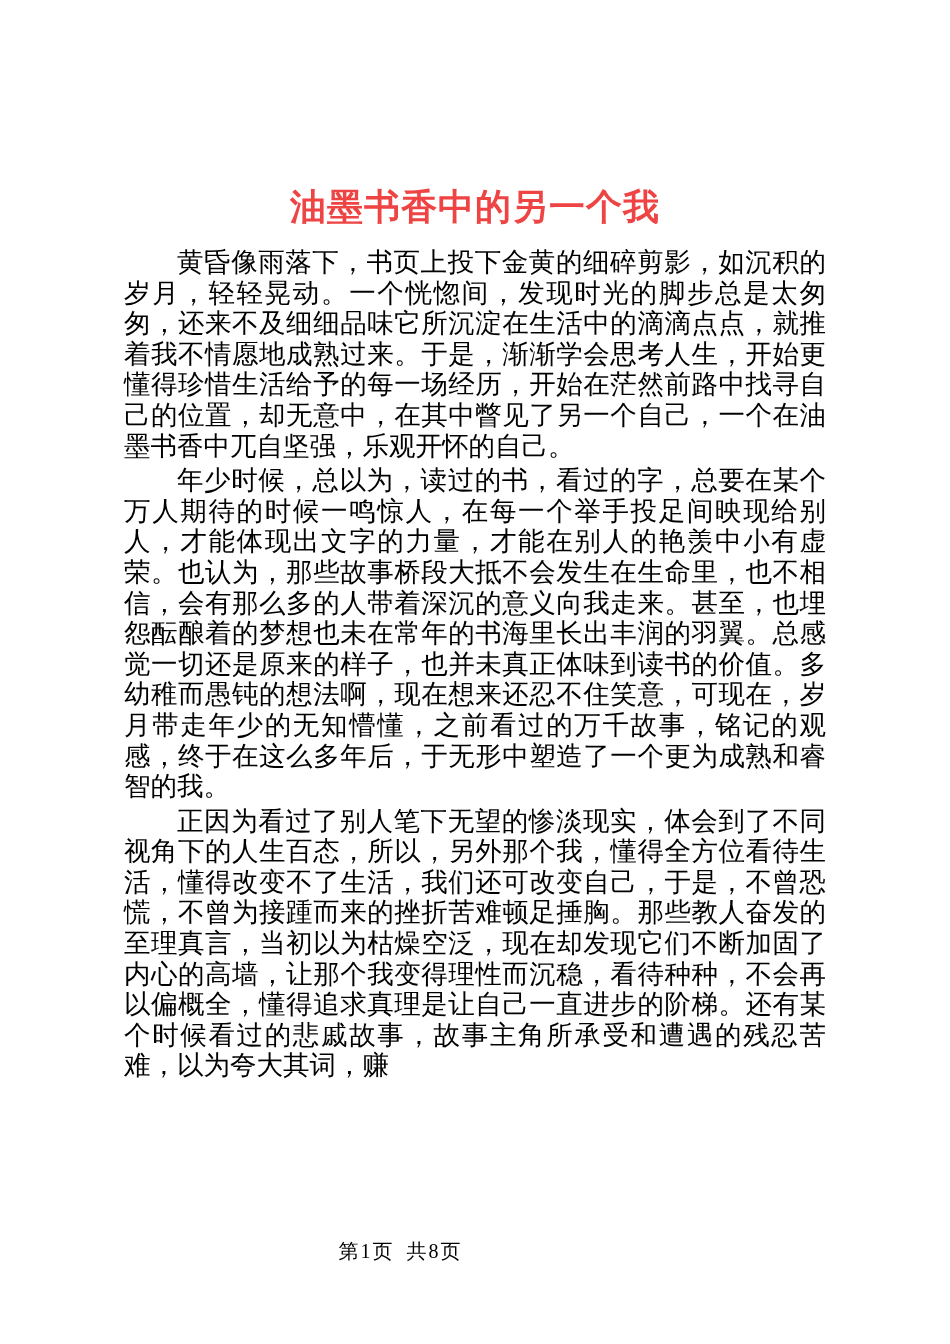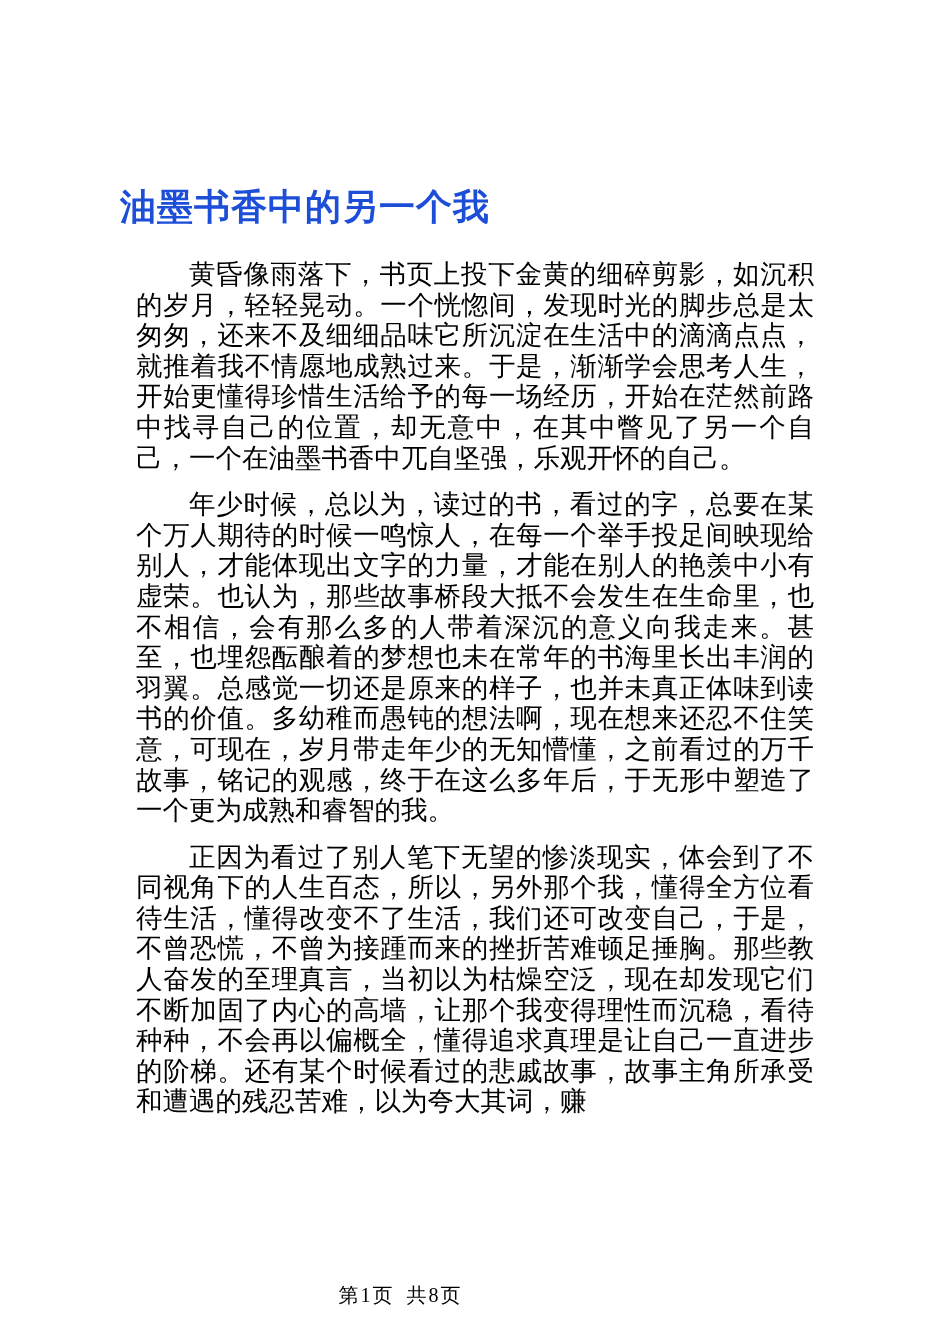--- a/index.html
+++ b/index.html
@@ -19,53 +19,52 @@
   }
   .doc-title {
     position: absolute;
     top: 183px;
     left: 120px;
     width: 710px;
     margin: 0;
     font-size: 36px;
     line-height: 48px;
     font-weight: bold;
-    text-align: left;
+    text-align: center;
     letter-spacing: 1px;
-    color: #1d4ed8;
+    color: #ef4444;
   }
   .doc-body {
     position: absolute;
     top: 243px;
     left: 120px;
     width: 710px;
     text-align: justify;
     text-justify: inter-ideograph;
   }
   .doc-body p {
-    margin: 16px;
+    margin: 4px;
     padding: 0;
     font-size: 26.5px;
     line-height: 30.6px;
     text-indent: 2em;
     word-break: break-all;
     color: #000000;
   }
   .page-footer {
     position: absolute;
     top: 1238px;
     left: 0;
     width: 755px;
     box-sizing: border-box;
     padding-left: 46px;
     text-align: center;
     font-size: 20px;
     line-height: 26px;
     color: #000000;
-    margin-top: 44px;
   }
   .page-footer .label {
     letter-spacing: 2px;
   }
   .page-footer .gap {
     display: inline-block;
     width: 12px;
   }
 </style>
 </head>

